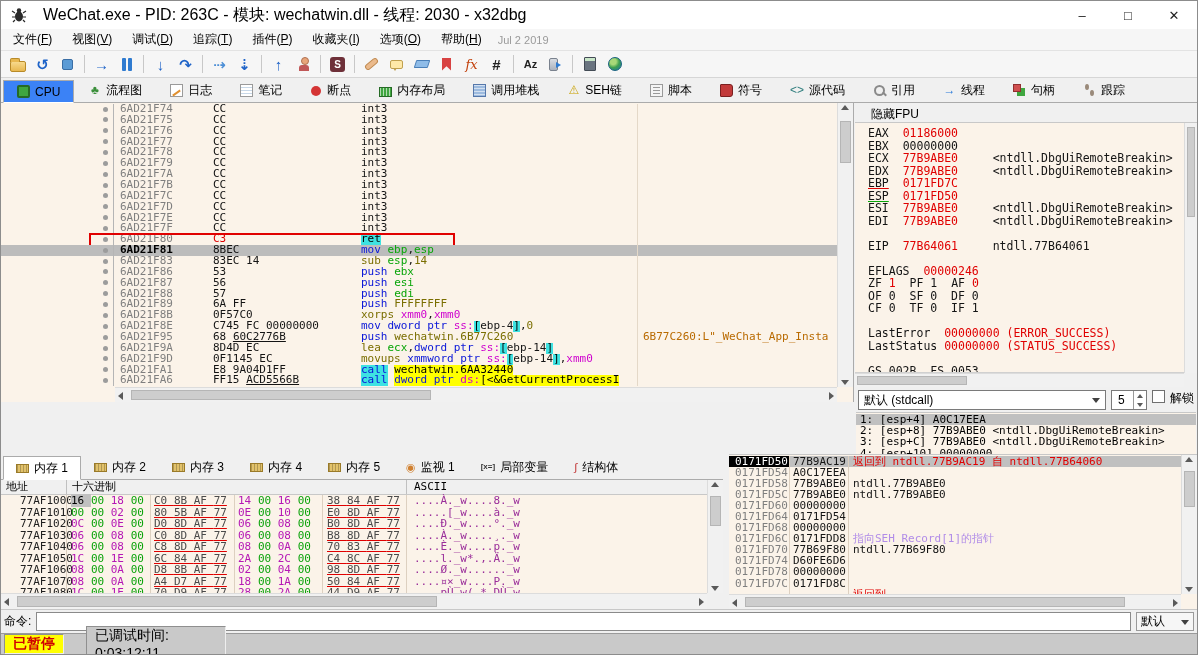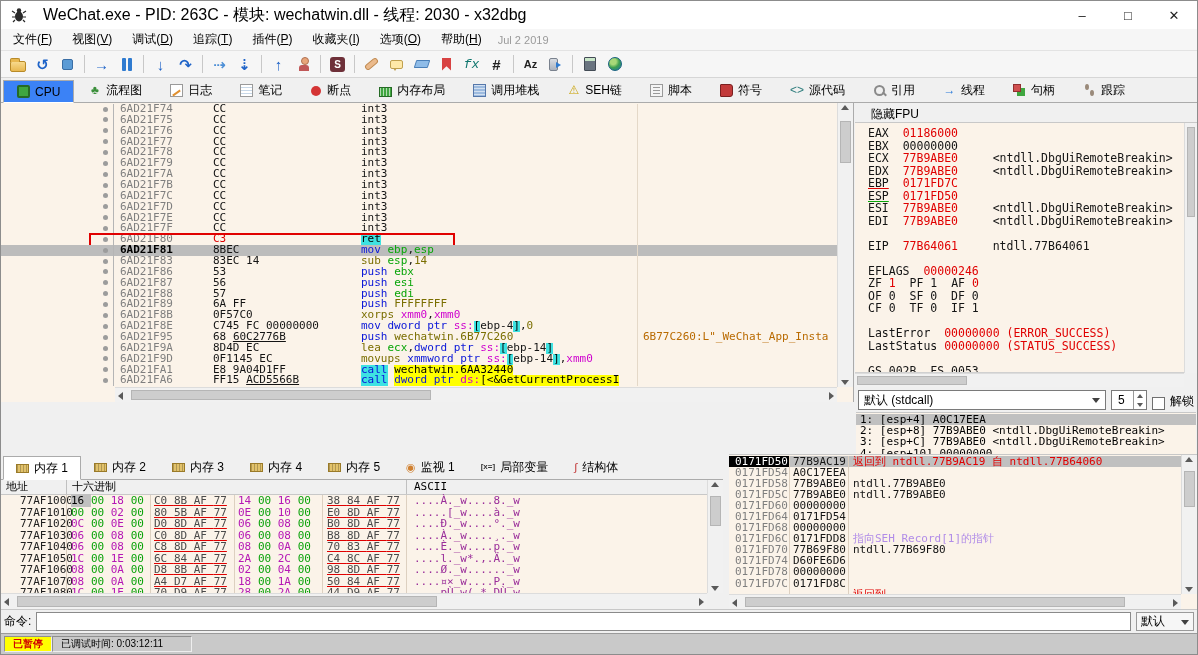--- a/index.html
+++ b/index.html
@@ -99,21 +99,21 @@
 .disasm-hscroll{left:114px;right:16px;bottom:0;height:15px}
 .info-box{position:absolute;left:0;top:299px;width:853px;height:52px;background:#fbf3e9;border-top:1px solid #ababab;border-right:1px solid #ababab;font:11px/12.4px "DejaVu Sans Mono","Liberation Mono",monospace;padding:3px 0 0 7px;white-space:pre;overflow:hidden}
 
 .regs-panel{position:absolute;left:854px;top:0;right:0;height:351px;background:#f0f0f0}
 .regs-header{height:20px;border-bottom:1px solid #c8c8c8;padding:3px 0 0 16px;font-size:12px;background:#f0f0f0}
 .regs-body{position:absolute;top:20px;left:0;right:13px;height:250px;background:#fbf3e9;border-bottom:1px solid #d0d0d0;font:11.5px/12.5px "DejaVu Sans Mono","Liberation Mono",monospace;padding:4px 0 0 13px;white-space:pre;overflow:hidden}
 .regs-vscroll{right:0;top:20px;width:13px;height:250px}
 .regs-hscroll{left:0;right:13px;top:270px;height:14px}
 .t-ulr{color:#141414;text-decoration:underline;text-decoration-color:#e00000}
 .t-ulg{color:#141414;text-decoration:underline;text-decoration-color:#09a509}
-.conv-row{position:absolute;top:287px;left:3px;right:3px;height:20px;display:flex;align-items:flex-end;gap:5px}
+.conv-row{position:absolute;top:287px;left:3px;right:3px;height:20px;display:flex;align-items:flex-start;gap:5px}
 .combo{background:#fff;border:1px solid #7a7a7a;height:20px;display:flex;align-items:center;padding:0 5px;flex:1}
 .combo .arr{margin-left:auto;width:0;height:0;border:4px solid transparent;border-top:5px solid #404040;margin-top:5px}
 .spinner{width:36px;height:20px;background:#fff;border:1px solid #7a7a7a;position:relative;padding:2px 15px 0 6px;flex:none}
 .spin-btns{position:absolute;right:0;top:0;bottom:0;width:13px;border-left:1px solid #9a9a9a;display:flex;flex-direction:column}
 .spin-btns>span{flex:1;display:flex;align-items:center;justify-content:center}
 .spin-btns .tri-up{border-left-width:3px;border-right-width:3px;border-bottom-width:4px}
 .spin-btns .tri-down{border-left-width:3px;border-right-width:3px;border-top-width:4px}
 .cbx{width:13px;height:13px;background:#fff;border:1px solid #707070;flex:none}
 .args-list{position:absolute;top:309px;left:1px;right:1px;bottom:0;background:#fbf3e9;border-top:1px solid #c8c8c8;font:11px/11.2px "DejaVu Sans Mono","Liberation Mono",monospace;white-space:pre;overflow:hidden;padding-top:1px}
 .arg-row{height:11.2px;padding-left:4px}
@@ -152,21 +152,21 @@
 .s-cmt{flex:1;padding-left:4px;overflow:hidden}
 .srow.sel{background:#c0c0c0}
 .srow.sel .s-addr{background:#000;color:#fff}
 .sc-k{color:#141414}.sc-red{color:#e00000}.sc-lav{color:#b18ce8}
 .stack-vscroll{right:0;top:0;width:16px;bottom:15px}
 .stack-hscroll{left:0;right:16px;bottom:0;height:15px}
 
 .cmdbar{position:absolute;top:608px;left:0;right:0;height:24px;background:#f0f0f0;border-top:1px solid #c8c8c8;display:flex;align-items:center;padding:0 3px;gap:5px}
 .cmd-input{flex:1;height:19px;background:#fff;border:1px solid #8a8a8a;font:12px "Liberation Sans",sans-serif;padding:0 4px}
 .cmd-combo{width:58px;height:19px;background:#f6f6f6;border:1px solid #9a9a9a;display:flex;align-items:center;padding:0 4px}
-.statusbar{position:absolute;top:632px;left:0;right:0;bottom:0;background:#c9c9c9;border-top:1px solid #9a9a9a;display:flex;align-items:center;padding:2px 3px;gap:0;font-size:10px}
+.statusbar{position:absolute;top:632px;left:0;right:0;bottom:0;background:#c9c9c9;border-top:1px solid #9a9a9a;display:flex;align-items:center;padding:2px 3px;gap:22px;font-size:14px}
 .seg{border:1px solid;border-color:#8f8f8f #eee #eee #8f8f8f;display:flex;align-items:center;padding:0 8px}
 .seg-pause{background:#ffff00;color:#d00000;font-weight:bold}
 .seg-msg{flex:1;background:#c9c9c9}
 .seg-time{width:140px;background:#c9c9c9}
 </style>
 </head>
 <body>
 
 <div class="win">
 
@@ -247,21 +247,21 @@
       <span class="tb-icon">
         <span class="ic ic-comment"></span>
       </span>
       <span class="tb-icon">
         <span class="ic ic-label"></span>
       </span>
       <span class="tb-icon">
         <span class="ic ic-bookmark"></span>
       </span>
       <span class="tb-icon">
-        <span class="tb-glyph it" style="color: #0f766e; font-family: Liberation Mono, monospace;">fx</span>
+        <span class="tb-glyph it" style="color: #c2410c;">fx</span>
       </span>
       <span class="tb-icon">
         <span class="tb-glyph" style="color: rgb(34, 34, 34);">#</span>
       </span>
       <span class="tb-sep"></span>
       <span class="tb-icon">
         <span class="tb-glyph" style="color: rgb(34, 34, 34); font-size: 11px;">Az</span>
       </span>
       <span class="tb-icon">
         <span class="ic ic-device"></span>

